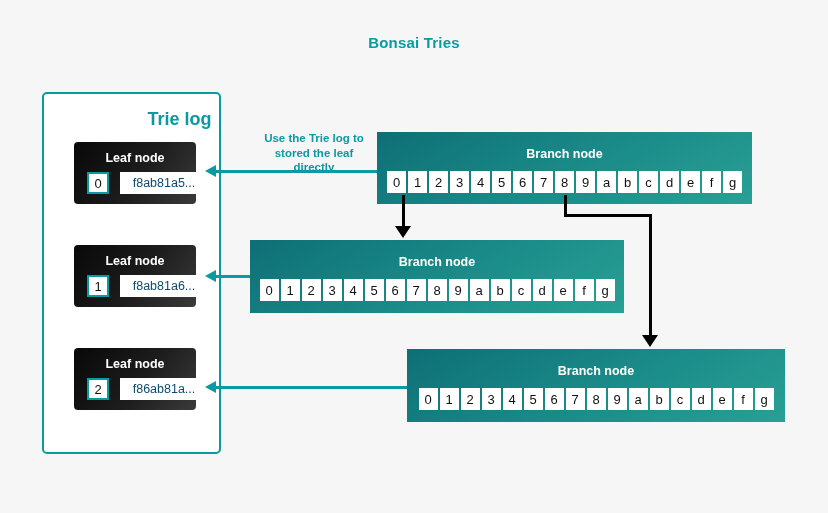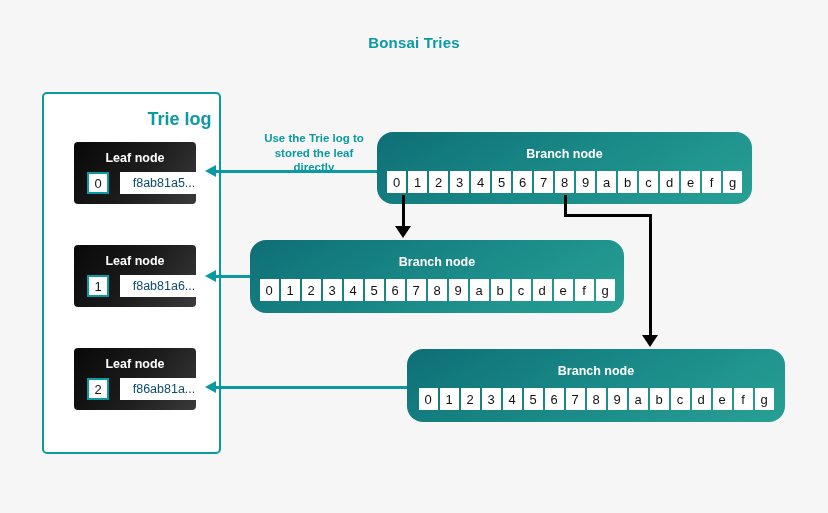--- a/index.html
+++ b/index.html
@@ -61,21 +61,21 @@
   .annotation{
     position:absolute;left:222px;top:131px;width:150px;
     text-align:center;font-size:11.5px;font-weight:700;color:#0a9aa2;
     line-height:1.28;
   }
   .annotation span{display:block;padding-left:34px;}
   
   .branch{
     position:absolute;
     background:linear-gradient(150deg,#0e6f76 0%,#1b8c89 55%,#28a095 100%);
-    border-radius:16px;
+    border-radius:0;
   }
   .branch.b0{left:377px;top:132px;width:375px;height:72px;}
   .branch.b1{left:250px;top:240px;width:374px;height:73px;}
   .branch.b2{left:407px;top:349px;width:378px;height:73px;}
   .branch-label{
     position:absolute;left:0;top:15px;width:100%;
     text-align:center;font-size:12.5px;font-weight:700;color:#ffffff;
   }
   .cells{
     position:absolute;left:0;top:39px;width:100%;

